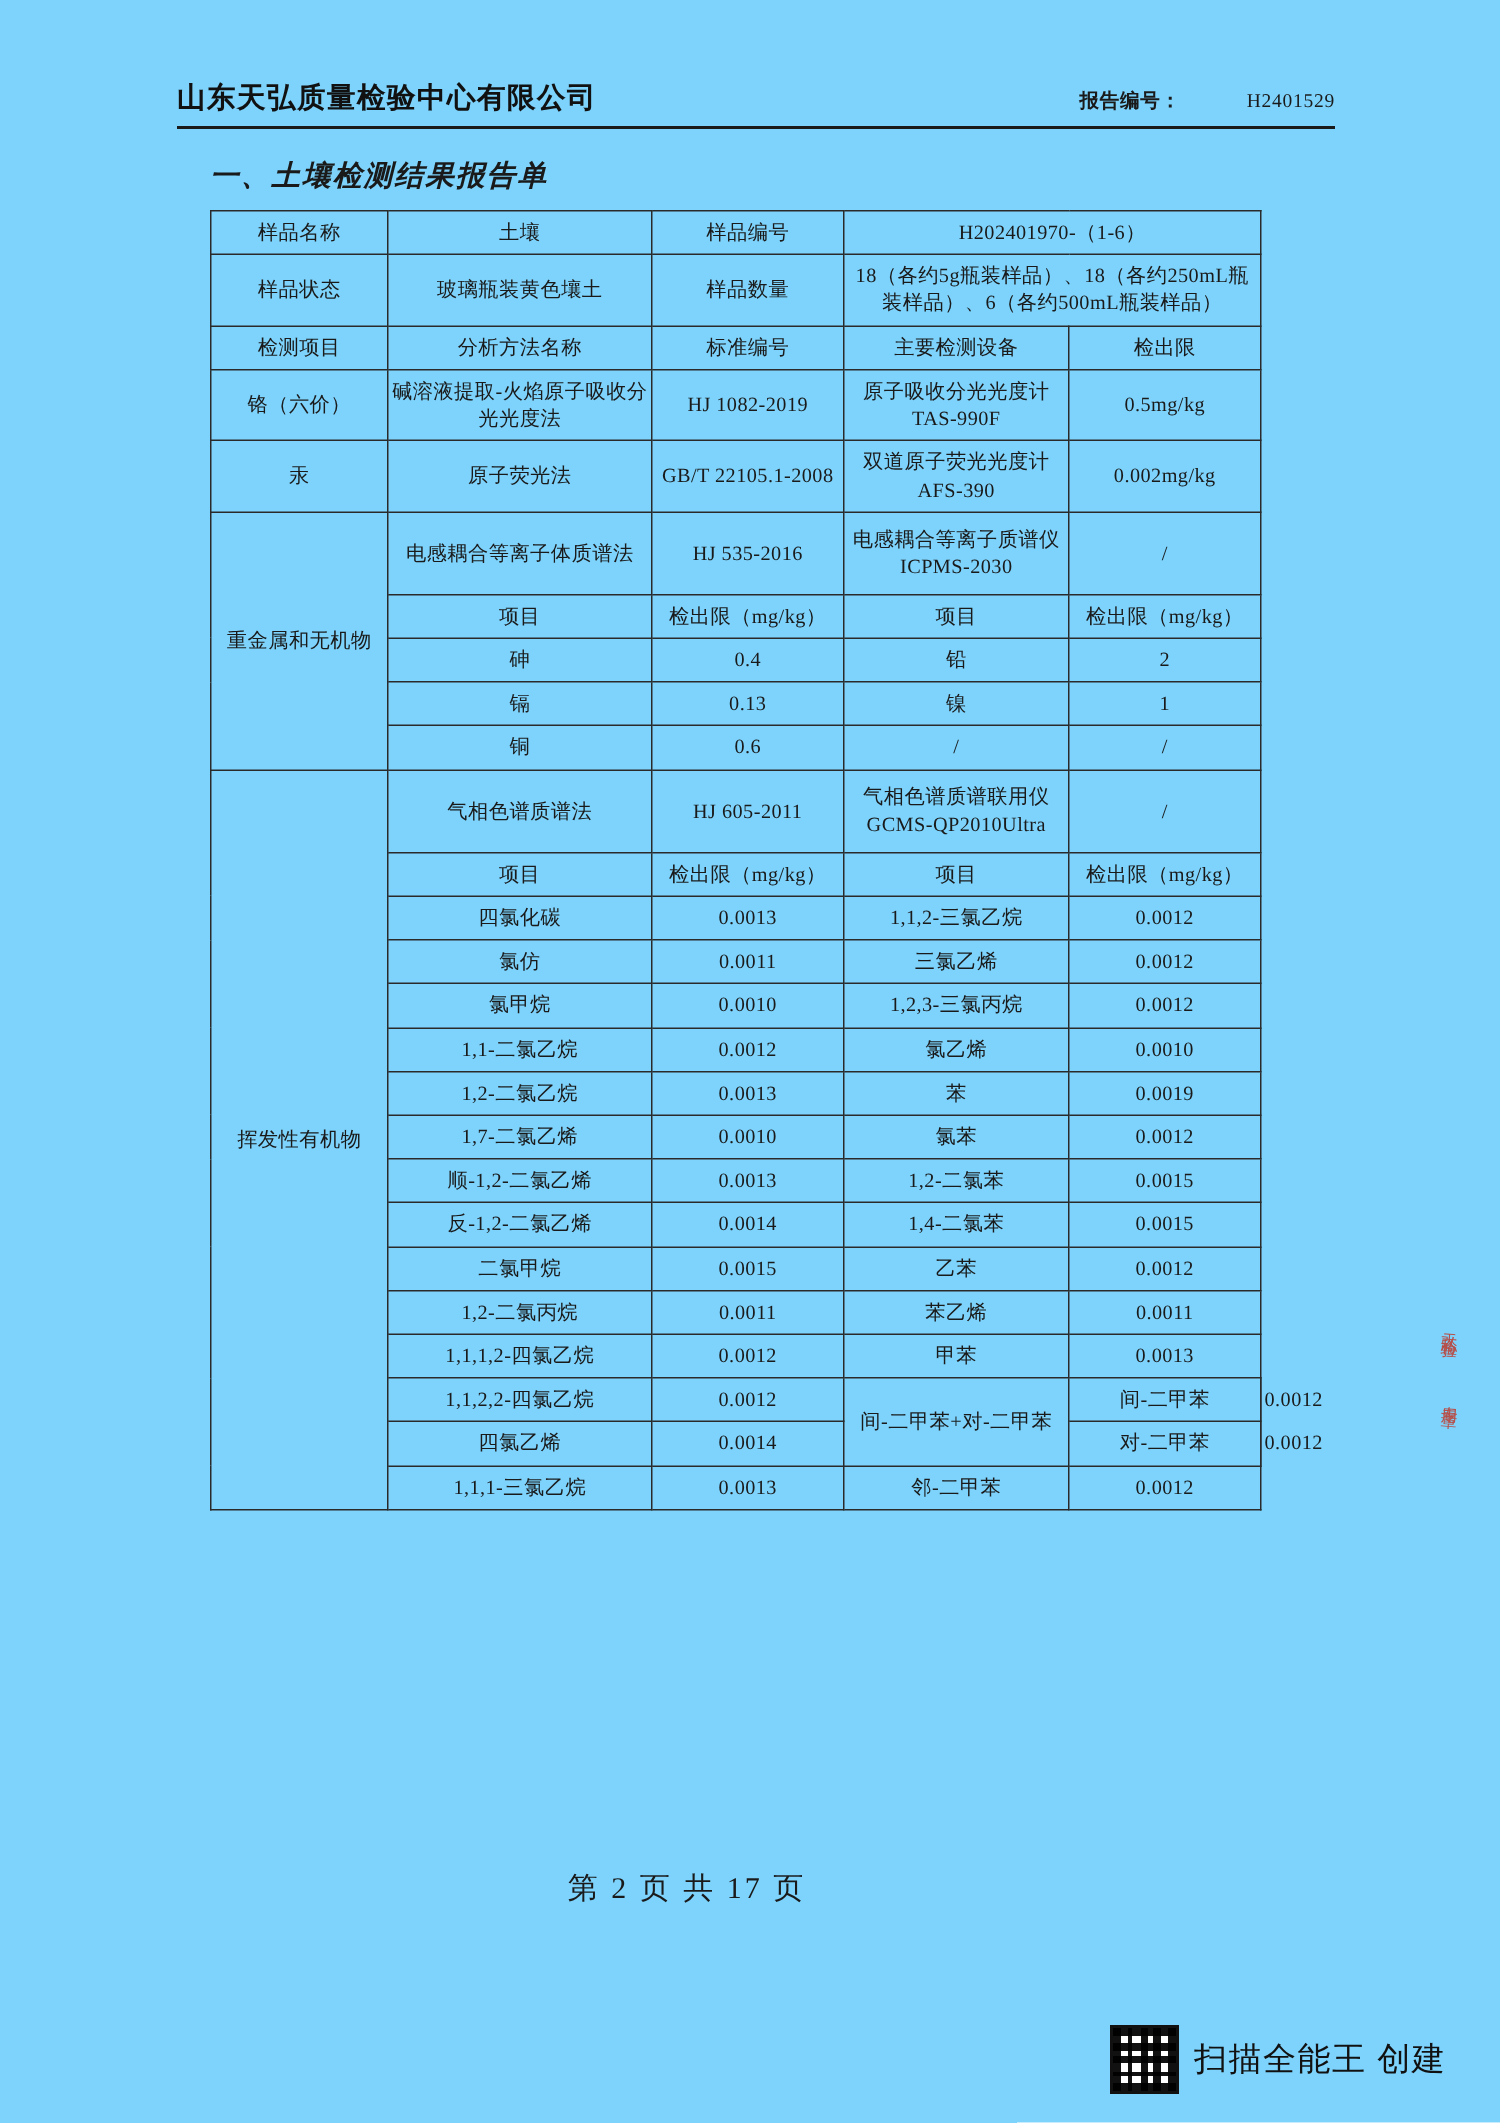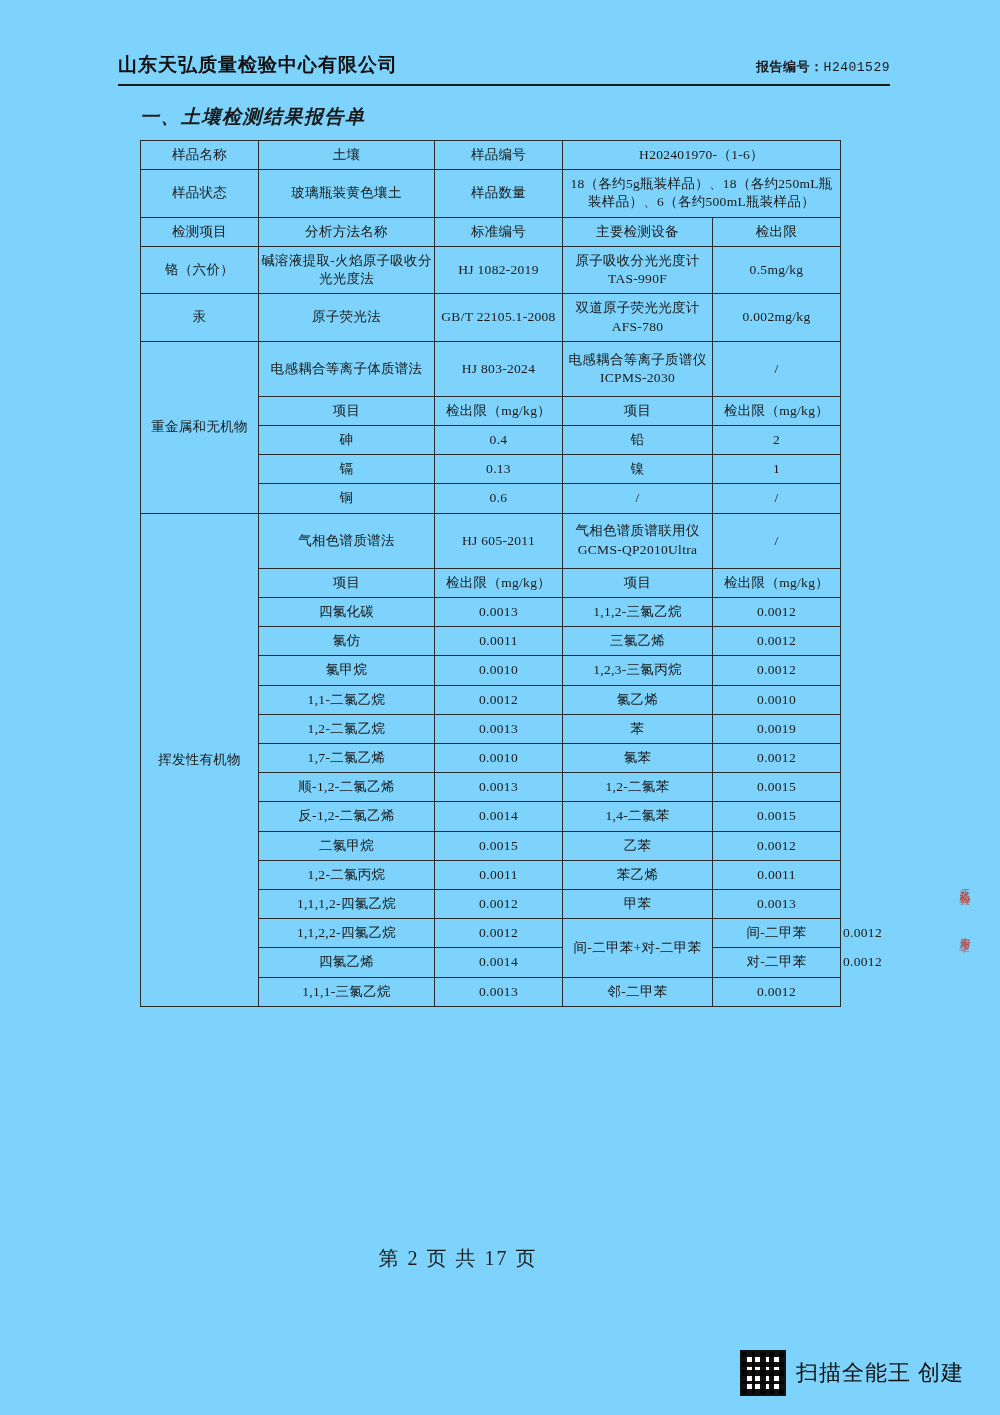--- a/index.html
+++ b/index.html
@@ -35,21 +35,21 @@
     color: #111;
   }
   .report-no {
     position: absolute;
     right: 0;
     top: 6px;
     font-size: 13px;
     white-space: nowrap;
   }
   .report-no .label { font-weight: bold; letter-spacing: 0.5px;}
-  .report-no .value { font-family: Liberation Mono, monospace; letter-spacing: 0.5px;}
+  .report-no .value { font-family: Liberation Serif, serif; letter-spacing: 0.5px; margin-left: 44px;}
   .rule {
     position: absolute;
     top: 84px;
     left: 118px;
     right: 110px;
     border-top: 2px solid #1a1a1a;
   }
   
   .section-title {
     position: absolute;
@@ -193,28 +193,28 @@
           <td class="multi">碱溶液提取-火焰原子吸收分光光度法</td>
           <td>HJ 1082-2019</td>
           <td class="multi">原子吸收分光光度计 TAS-990F</td>
           <td>0.5mg/kg</td>
         </tr>
 
         <tr>
           <td>汞</td>
           <td>原子荧光法</td>
           <td class="sm">GB/T 22105.1-2008</td>
-          <td class="multi">双道原子荧光光度计 AFS-780</td>
+          <td class="multi">双道原子荧光光度计 AFS-390</td>
           <td>0.002mg/kg</td>
         </tr>
 
         <tr>
           <td rowspan="5" class="vert-label">重金属和无机物</td>
           <td class="tall">电感耦合等离子体质谱法</td>
-          <td>HJ 803-2024</td>
+          <td>HJ 535-2016</td>
           <td class="multi">电感耦合等离子质谱仪 ICPMS-2030</td>
           <td>/</td>
         </tr>
         <tr>
           <td>项目</td>
           <td class="sm">检出限（mg/kg）</td>
           <td>项目</td>
           <td class="sm">检出限（mg/kg）</td>
         </tr>
         <tr>

